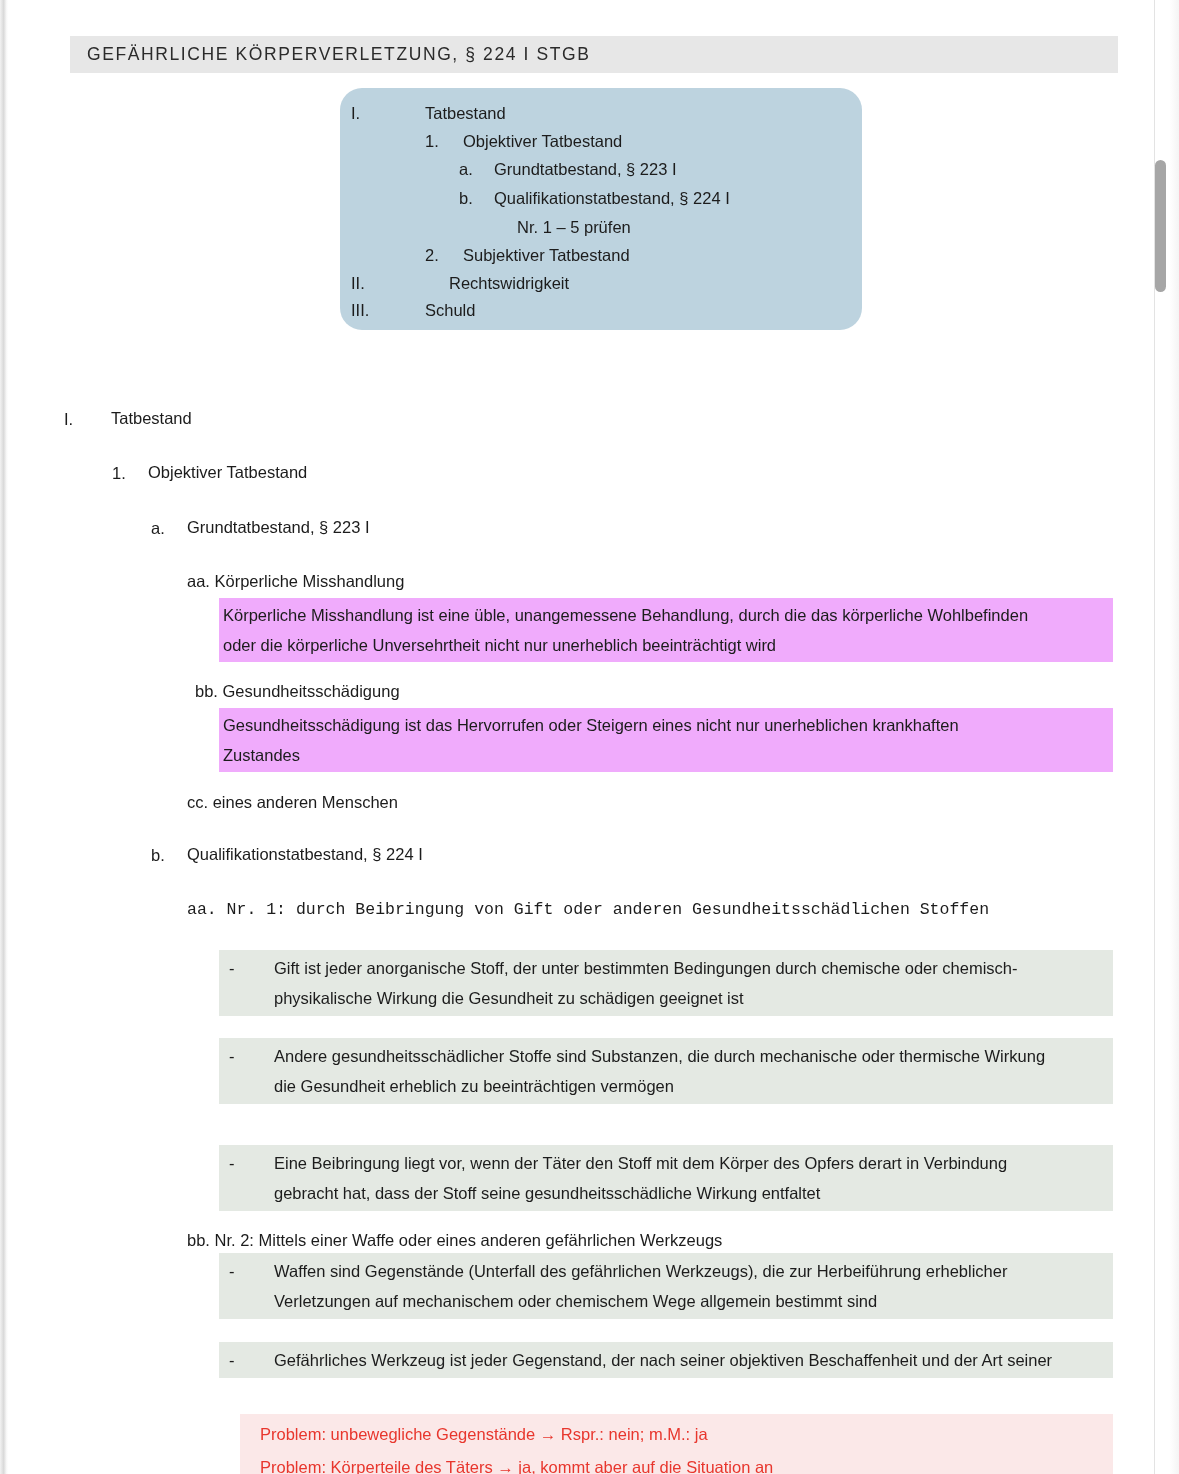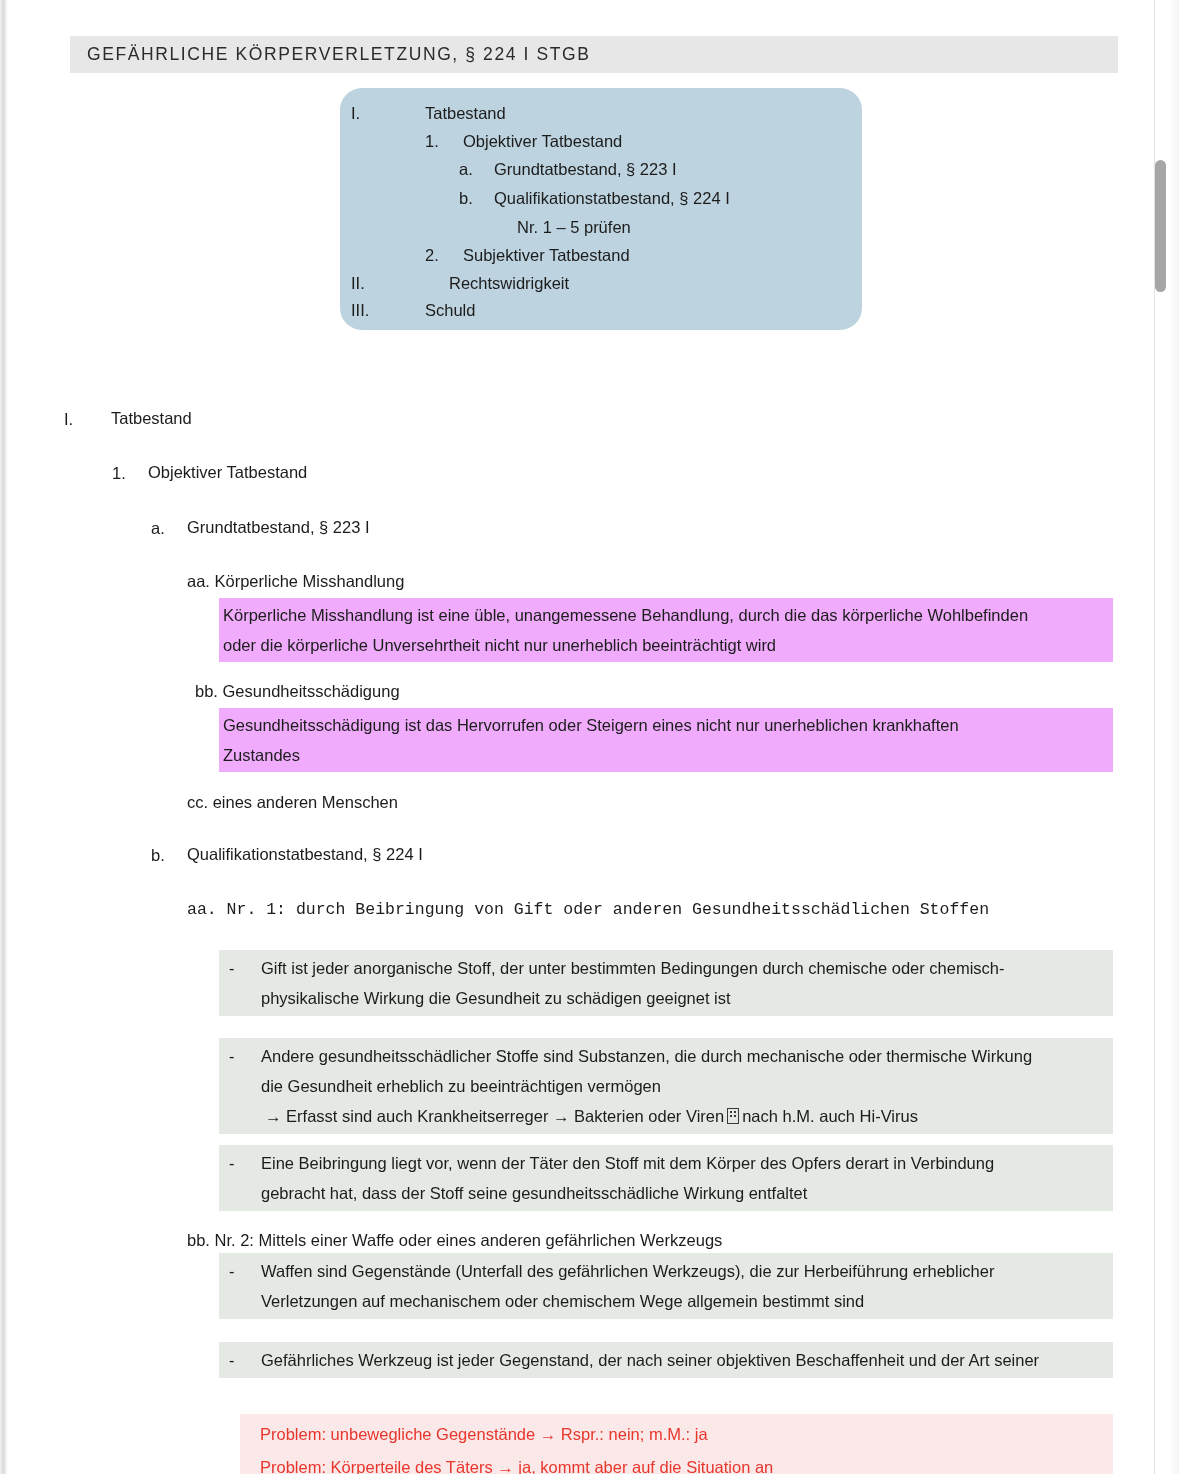--- a/index.html
+++ b/index.html
@@ -132,21 +132,21 @@
     box-sizing: border-box;
     padding: 3px 0 3px 0;
   }
   .bullet-band .dash {
     position: absolute;
     left: 10px;
     top: 3px;
     line-height: 30px;
     font-size: 16.5px;
   }
-  .bullet-band .btext { display: block; margin-left: 42px; white-space: nowrap; }
+  .bullet-band .btext { display: block; margin-left: 55px; white-space: nowrap; }
 
   
   .hl-pink {
     position: absolute;
     background: #fbe8e8;
     color: #e8362d;
     font-size: 16.5px;
     line-height: 33px;
     box-sizing: border-box;
     padding: 4px 0 0 20px;
@@ -250,21 +250,20 @@
     <div class="bullet-band" style="left:211px; top:950px; width:894px;">
       <span class="dash">-</span>
       <span class="btext">Gift ist jeder anorganische Stoff, der unter bestimmten Bedingungen durch chemische oder chemisch-</span>
       <span class="btext">physikalische Wirkung die Gesundheit zu schädigen geeignet ist</span>
     </div>
 
     <div class="bullet-band" style="left:211px; top:1038px; width:894px;">
       <span class="dash">-</span>
       <span class="btext">Andere gesundheitsschädlicher Stoffe sind Substanzen, die durch mechanische oder thermische Wirkung</span>
       <span class="btext">die Gesundheit erheblich zu beeinträchtigen vermögen</span>
-      <span class="btext" style="margin-left:46px;"><span>→ Erfasst sind auch Krankheitserreger → Bakterien oder Viren</span><span class="tofu"></span><span>nach h.M. auch Hi-Virus</span></span>
     </div>
 
     <div class="bullet-band" style="left:211px; top:1145px; width:894px;">
       <span class="dash">-</span>
       <span class="btext">Eine Beibringung liegt vor, wenn der Täter den Stoff mit dem Körper des Opfers derart in Verbindung</span>
       <span class="btext">gebracht hat, dass der Stoff seine gesundheitsschädliche Wirkung entfaltet</span>
     </div>
 
     <div class="body-line" style="left:179px; top:1232px;">bb. Nr. 2: Mittels einer Waffe oder eines anderen gefährlichen Werkzeugs</div>
 

